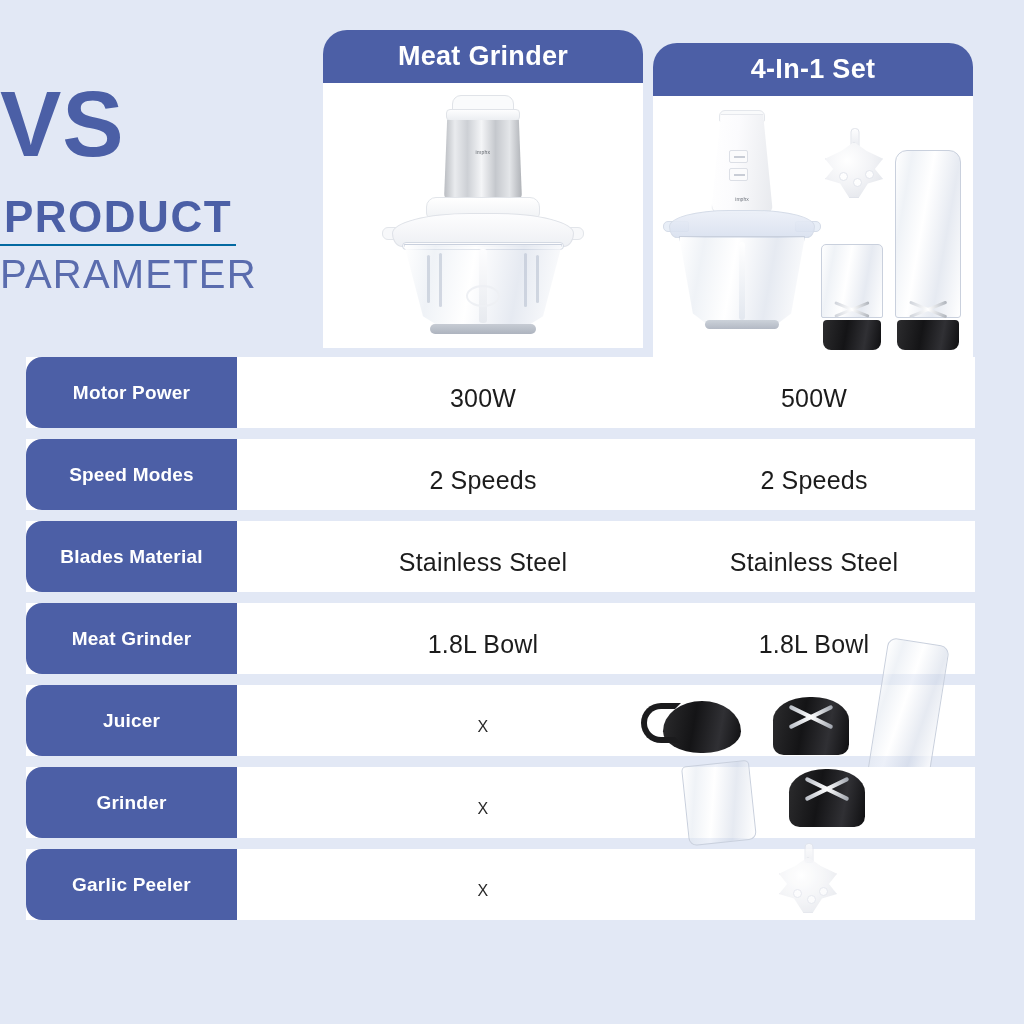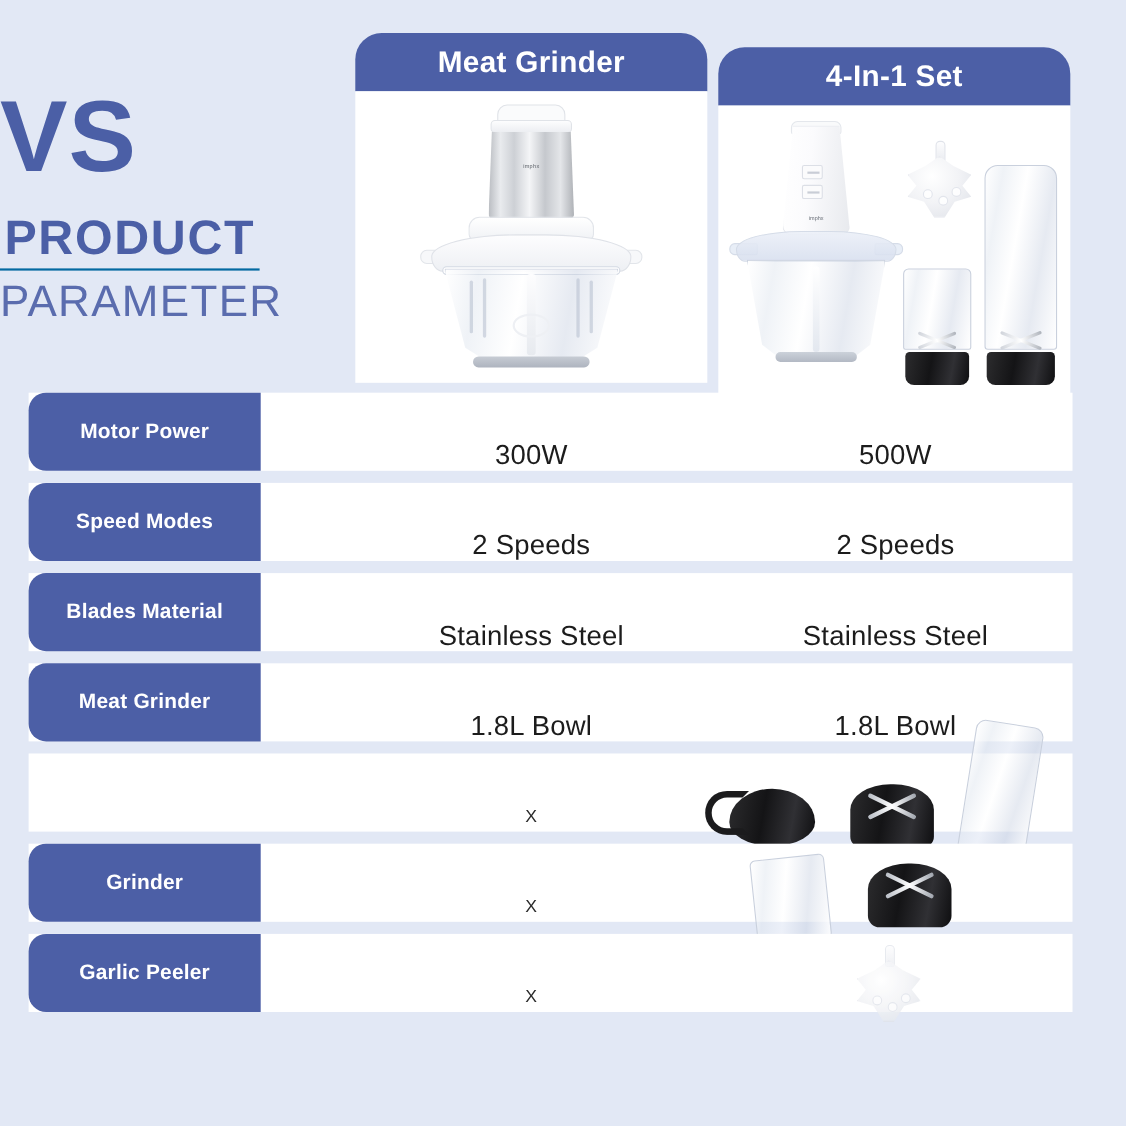--- a/index.html
+++ b/index.html
@@ -57,21 +57,21 @@
   .pill {
     position: absolute; left: 26px; top: 0; width: 211px; height: 71px;
     background: #4c5fa6; border-radius: 16px 0 0 16px;
     display: flex; align-items: center; justify-content: center;
   }
   .pill-label {
     color: #ffffff; font-size: 19px; font-weight: 600; letter-spacing: .2px;
     white-space: nowrap;
   }
   .cell {
-    position: absolute; top: 16px; height: 83px;
+    position: absolute; top: 0; height: 83px;
     display: flex; align-items: center; justify-content: center;
   }
   .cell.v1 { left: 322px; width: 322px; }
   .cell.v2 { left: 653px; width: 322px; justify-content: center; }
   .cell-text { font-size: 25px; color: #1c1c1c; letter-spacing: .2px; }
   .cell-text.mark { font-size: 16px; color: #2a2a2a; }
 
   
   .art-layer { position: absolute; pointer-events: none; }
 
@@ -314,20 +314,23 @@
       <div class="cell v1">
         <span class="cell-text">1.8L Bowl</span>
       </div>
       <div class="cell v2">
         <span class="cell-text">1.8L Bowl</span>
       </div>
     </div>
 
     <div class="row">
       <div class="row-white"></div>
+      <div class="pill">
+        <span class="pill-label">Juicer</span>
+      </div>
       <div class="cell v1">
         <span class="cell-text mark">X</span>
       </div>
       <div class="cell v2">
         <div class="art-layer" style="left:-12px;top:-6px;width:330px;height:100px;">
           <div class="acc lid-black blk" style="left:22px;top:22px;">
             <div class="lid-handle"></div>
           </div>
           <div class="acc blade-base blk" style="left:132px;top:18px;">
             <div class="blade-cross"></div>

